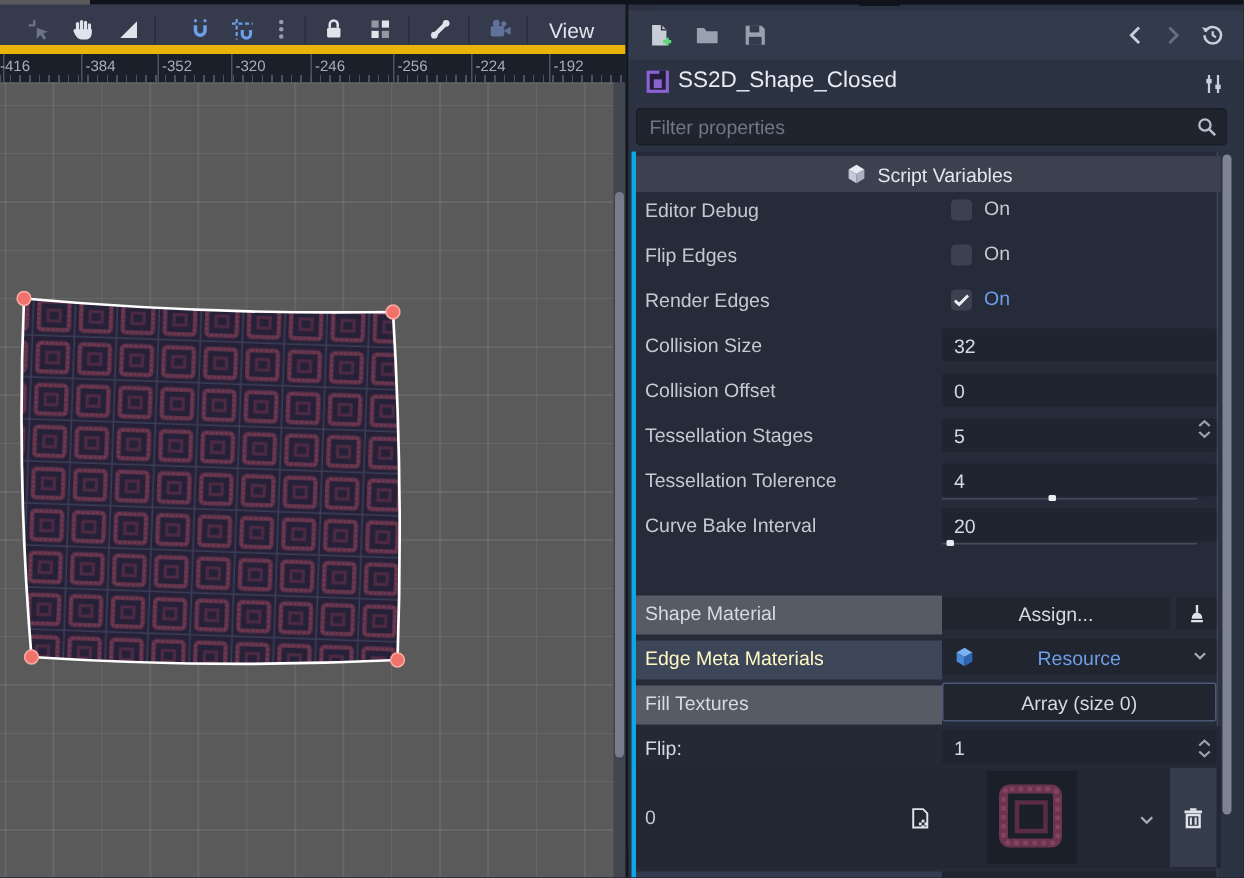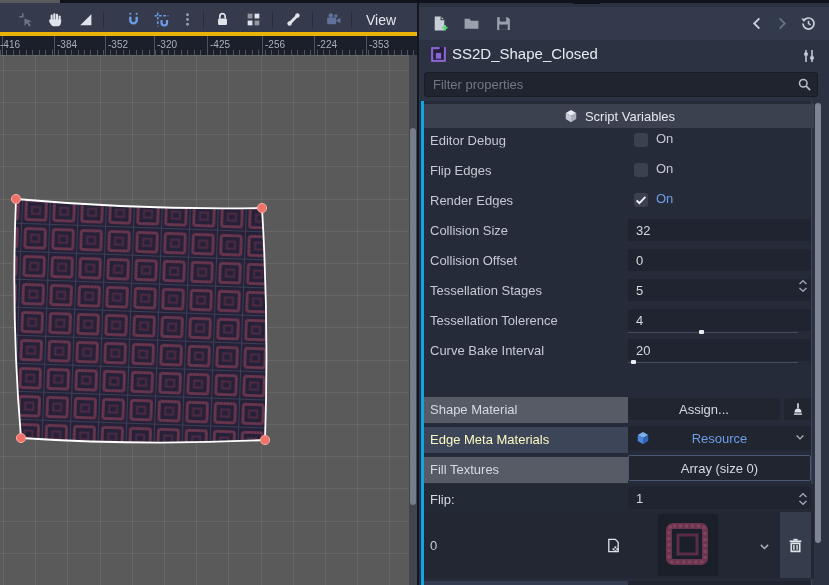--- a/index.html
+++ b/index.html
@@ -4,21 +4,21 @@
 <style>
   * { margin:0; padding:0; box-sizing:border-box; }
   html,body { background:#1b1f29; }
   body { font-family:"Liberation Sans", sans-serif; }
   #root { position:relative; width:829px; height:585px; overflow:hidden; background:#2b3140; }
   .abs { position:absolute; }
   .ico { display:flex; align-items:center; justify-content:center; }
 
   
   #vp { left:0; top:0; width:417px; height:585px; background:#5a5a5a; }
-  #vp-toolbar { left:0; top:3px; width:417px; height:33px; background:#353b4c; border-bottom:4px solid #eab308; }
+  #vp-toolbar { left:0; top:3px; width:417px; height:33px; background:#353b4c; border-bottom:6px solid #eab308; }
   .tbtn { position:absolute; top:3px; width:28px; height:27px; border-radius:3px; }
   .tsep { position:absolute; top:8px; width:1px; height:18px; background:#272c38; }
   #view-btn { position:absolute; top:3px; left:357px; width:48px; height:27px; color:#e2e5ec; font-size:14px; display:flex; align-items:center; justify-content:center; }
   #vp-ruler { left:0; top:36px; width:417px; height:19px; background:#1b1f29; overflow:hidden;
     background-image:repeating-linear-gradient(90deg,#4b5263 0 1px,transparent 1px 6.46px);
     background-size:100% 5px; background-position:0 14px; background-repeat:no-repeat; }
   .rlabel { position:absolute; top:3px; font-size:10px; color:#a7afbf; }
   .rtick { position:absolute; top:0; width:1px; height:19px; background:#4b5263; }
   #canvas { left:0; top:55px; width:409px; height:530px; background:#5a5a5a;
     background-image:
@@ -161,24 +161,24 @@
       <div class="rtick" style="left:105px"></div>
         <div class="rtick" style="left:154px"></div>
       <div class="rtick" style="left:207px"></div>
         <div class="rtick" style="left:262px"></div>
       <div class="rtick" style="left:314px"></div>
         <div class="rtick" style="left:366px"></div>
       <span class="rlabel" style="left:0px">-416</span>
       <span class="rlabel" style="left:57px">-384</span>
       <span class="rlabel" style="left:108px">-352</span>
       <span class="rlabel" style="left:157px">-320</span>
-      <span class="rlabel" style="left:210px">-425</span>
+      <span class="rlabel" style="left:210px">-246</span>
       <span class="rlabel" style="left:265px">-256</span>
       <span class="rlabel" style="left:317px">-224</span>
-      <span class="rlabel" style="left:369px">-353</span>
+      <span class="rlabel" style="left:369px">-192</span>
     </div>
 
     <div id="canvas" class="abs">
       <svg width="409" height="530" viewBox="0 0 409 530">
         <defs>
           <pattern id="tiles" width="28" height="28" patternUnits="userSpaceOnUse" patternTransform="rotate(2)">
             <rect width="28" height="28" fill="#262138"></rect>
             <rect x="27" y="0" width="1" height="28" fill="#3a3e56"></rect>
             <rect x="0" y="27" width="28" height="1" fill="#3a3e56"></rect>
             <rect x="3.5" y="4.5" width="20" height="19" rx="2" fill="none" stroke="#5e3149" stroke-width="3"></rect>

